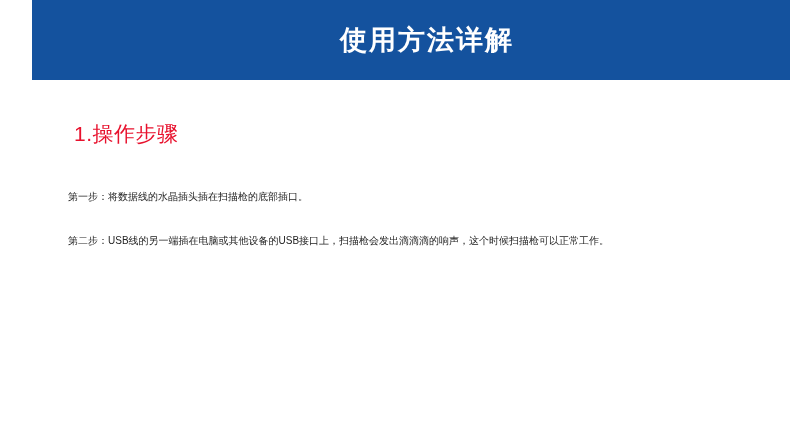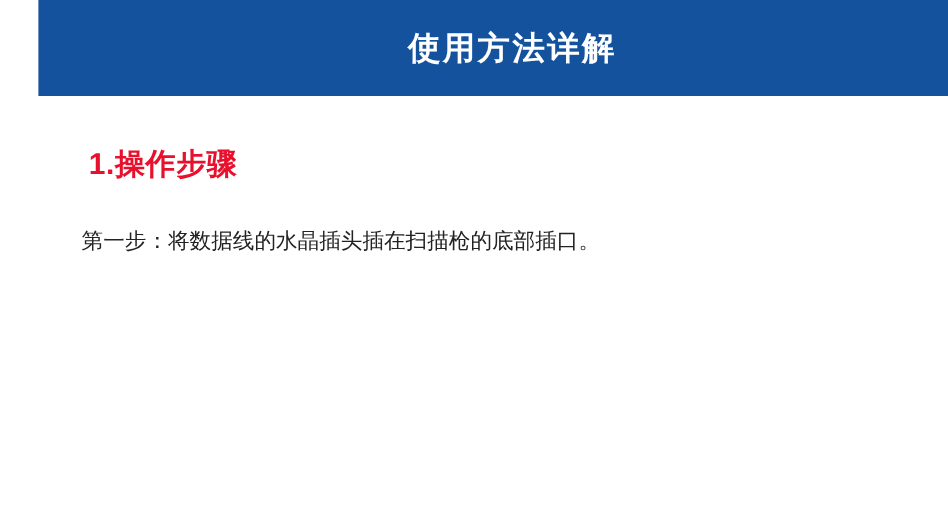--- a/index.html
+++ b/index.html
@@ -38,32 +38,32 @@
     font-family: "Liberation Sans", sans-serif;
   }
   .content {
     padding: 0 36px;
     box-sizing: border-box;
   }
   .section-title {
     margin-top: 40px;
     margin-left: 6px;
     color: #e8112d;
-    font-size: 25px;
-    font-weight: bold;
+    font-size: 21px;
+    font-weight: normal;
     letter-spacing: 0.5px;
   }
   .steps {
     margin-top: 36px;
     margin-left: 0px;
     width: 714px;
   }
   .step {
     color: #222222;
-    font-size: 18px;
+    font-size: 10px;
     line-height: 25px;
     margin-bottom: 19px;
     text-align: justify;
   }
   .step:last-child {
     margin-bottom: 0;
   }
 </style>
 </head>
 <body>
@@ -73,17 +73,18 @@
   <div class="header-bar">
     <div class="header-title">使用方法详解</div>
   </div>
 
   <div class="content">
 
     <div class="section-title">1.操作步骤</div>
 
     <div class="steps">
       <p class="step">第一步：将数据线的水晶插头插在扫描枪的底部插口。</p>
+      <p class="step">第二步：USB线的另一端插在电脑或其他设备的USB接口上，扫描枪会发出滴滴滴的响声，这个时候扫描枪可以正常工作。</p>
     </div>
 
   </div>
 
 </div>
 
 </body></html>

